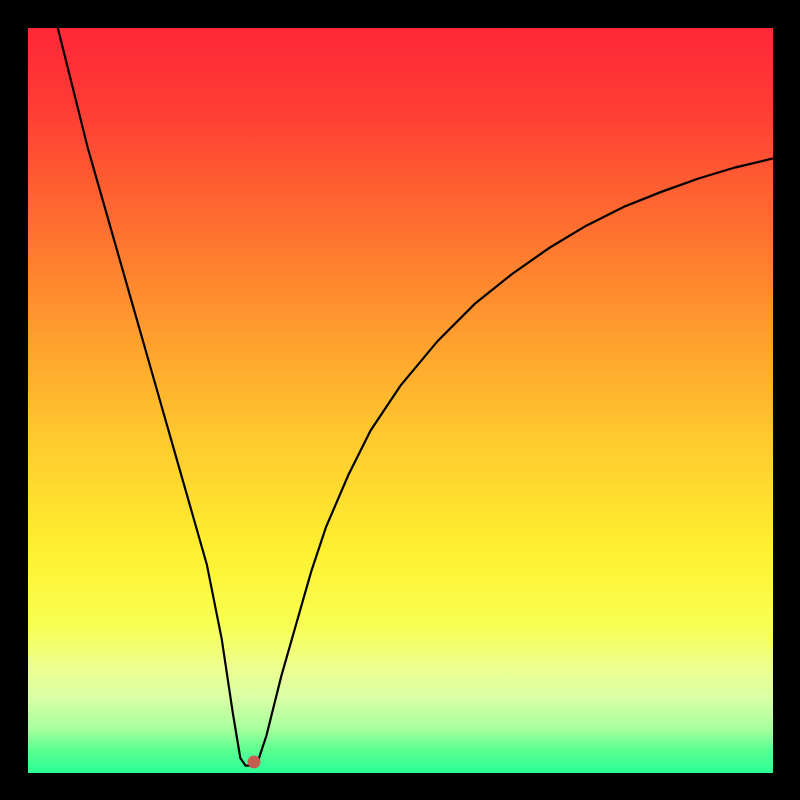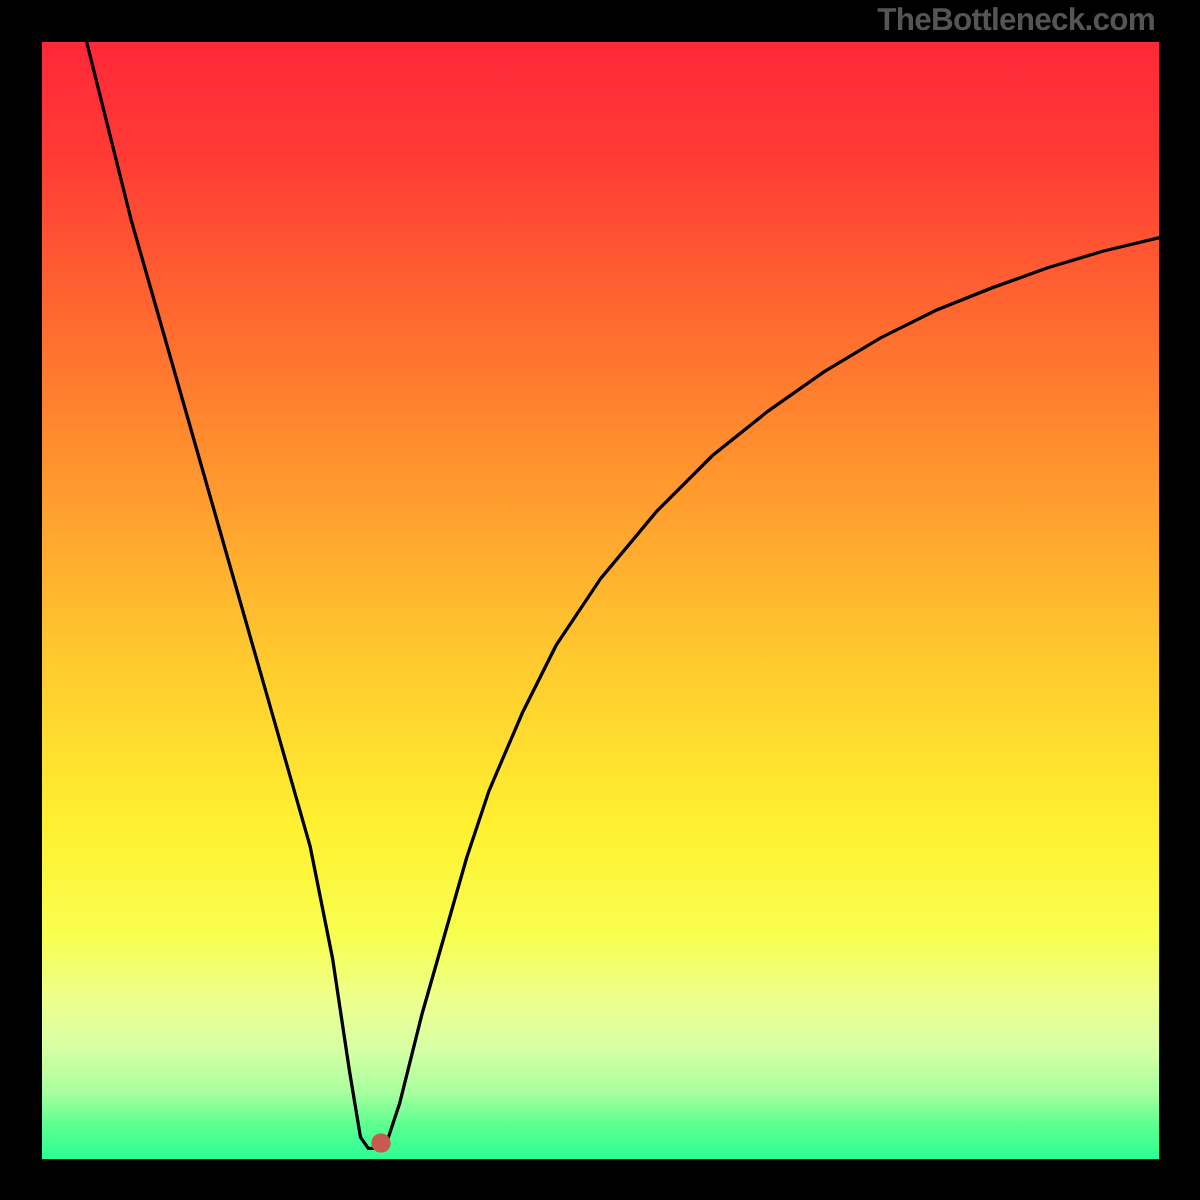--- a/index.html
+++ b/index.html
@@ -59,21 +59,20 @@
       background: #c85b50;
       border-radius: 50%;
       transform: translate(-50%, -50%);
       z-index: 6;
     }
   </style>
 </head>
 <body>
 
 <div class="outer-frame">
-  <div class="watermark">TheBottleneck.com</div>
   <div class="plot-area">
     <svg class="gradient-bg" viewBox="0 0 745 745" preserveAspectRatio="none">
       <defs>
         <linearGradient id="bg-grad" x1="0" y1="0" x2="0" y2="1">
             <stop offset="0%" stop-color="#ff2838"></stop>
             <stop offset="10%" stop-color="#ff3a35"></stop>
             <stop offset="25%" stop-color="#ff6a30"></stop>
             <stop offset="40%" stop-color="#ff9a2e"></stop>
             <stop offset="55.00000000000001%" stop-color="#ffc92e"></stop>
             <stop offset="70%" stop-color="#fff030"></stop>

